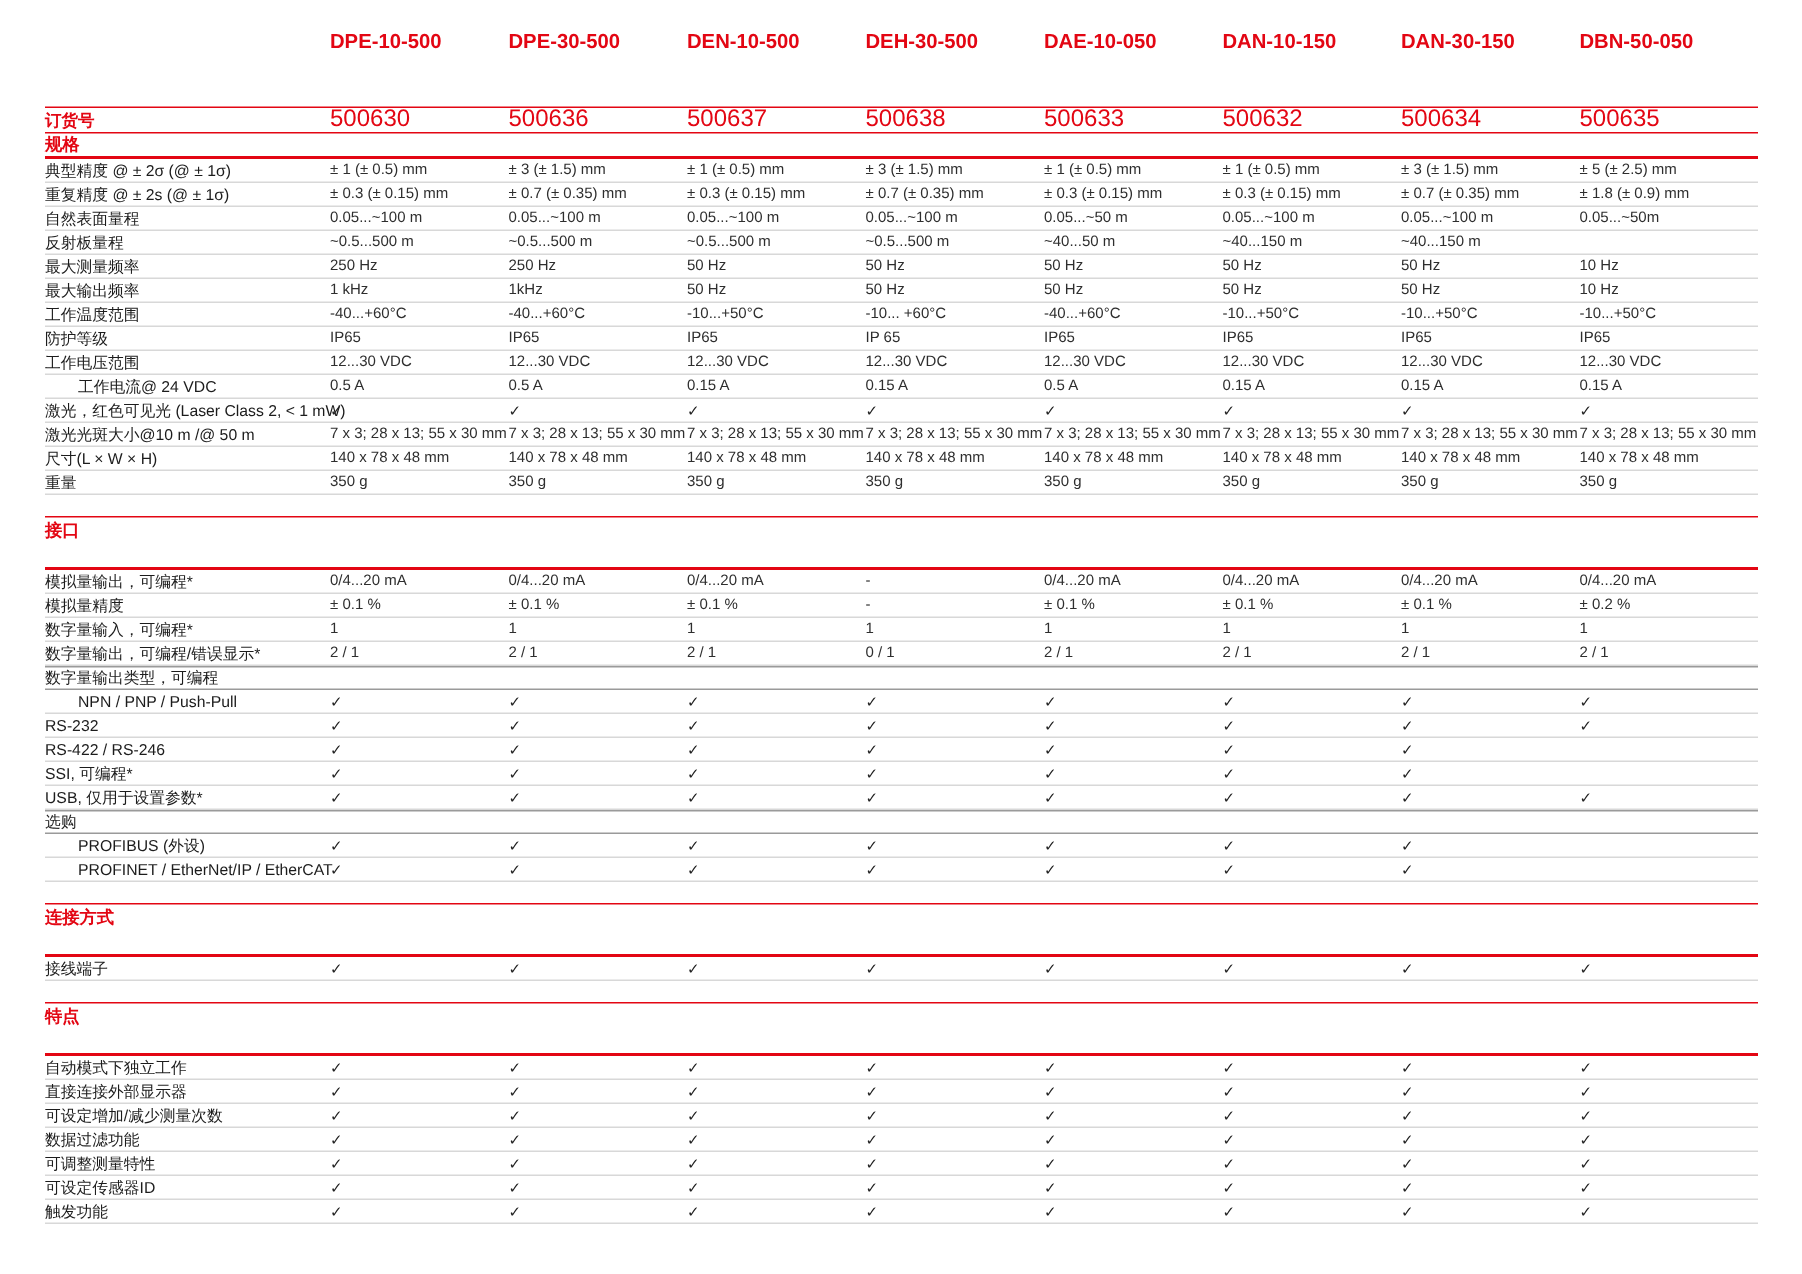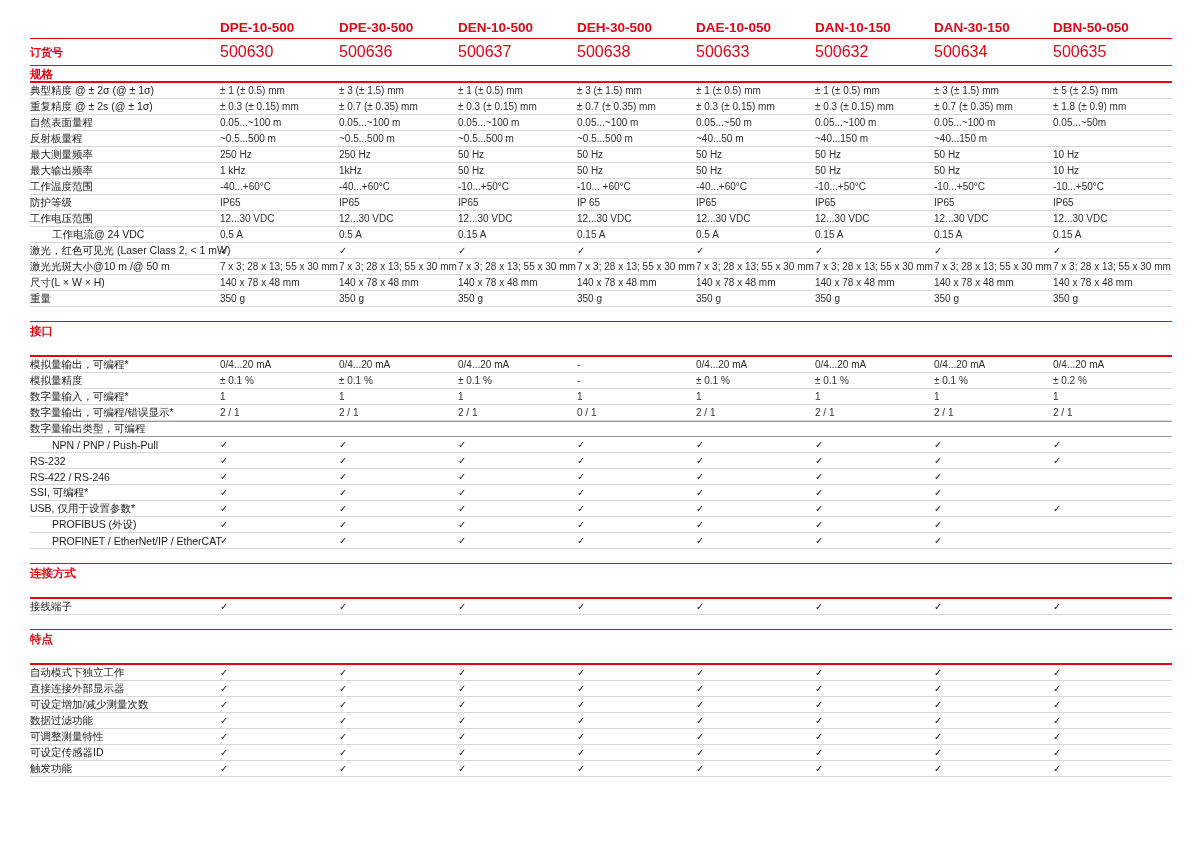--- a/index.html
+++ b/index.html
@@ -15,21 +15,21 @@
   .row { display:flex; align-items:center; height:16px; border-bottom:1px solid #d8d8d8; }
   .cell { white-space:nowrap; overflow:visible; }
   .cell.label { flex:0 0 190px; width:190px; font-size:10.5px; color:#1c1c1c; }
   .cell.label.indent { padding-left:22px; }
   .cell.val { flex:0 0 119px; width:119px; font-size:10px; color:#2e2e2e; padding-right:3px; }
   .cell.val.check { font-size:10px; color:#222; }
 
   .product-row { height:20px; border-bottom:none; align-items:flex-end; padding-bottom:3px; }
   .product-row .cell.val { font-size:13.5px; font-weight:bold; color:var(--red,#e30613); }
 
-  .order-row { height:28px; border-top:1px solid var(--red,#e30613); border-bottom:1px solid var(--red,#e30613); }
+  .order-row { height:18px; border-top:1px solid var(--red,#e30613); border-bottom:1px solid var(--red,#e30613);margin-top:33px; }
   .order-row .cell.label { color:var(--red,#e30613); font-weight:bold; font-size:11px; }
   .order-row .cell.val { color:var(--red,#e30613); font-size:16px; }
 
   .section-header {
     margin-top:14px;
     border-top:1px solid var(--red,#e30613);
     border-bottom:2px solid var(--red,#e30613);
     height:36px; line-height:18px;
     font-size:11.5px; font-weight:bold; color:var(--red,#e30613);
   }
@@ -324,20 +324,31 @@
           <div class="cell label">USB, 仅用于设置参数*</div>
           <div class="cell val check">✓</div>
           <div class="cell val check">✓</div>
           <div class="cell val check">✓</div>
           <div class="cell val check">✓</div>
           <div class="cell val check">✓</div>
           <div class="cell val check">✓</div>
           <div class="cell val check">✓</div>
           <div class="cell val check">✓</div>
         </div>
+        <div class="row subheader">
+          <div class="cell label">选购</div>
+          <div class="cell val"></div>
+          <div class="cell val"></div>
+          <div class="cell val"></div>
+          <div class="cell val"></div>
+          <div class="cell val"></div>
+          <div class="cell val"></div>
+          <div class="cell val"></div>
+          <div class="cell val"></div>
+        </div>
         <div class="row">
           <div class="cell label indent">PROFIBUS (外设)</div>
           <div class="cell val check">✓</div>
           <div class="cell val check">✓</div>
           <div class="cell val check">✓</div>
           <div class="cell val check">✓</div>
           <div class="cell val check">✓</div>
           <div class="cell val check">✓</div>
           <div class="cell val check">✓</div>
           <div class="cell val"></div>

